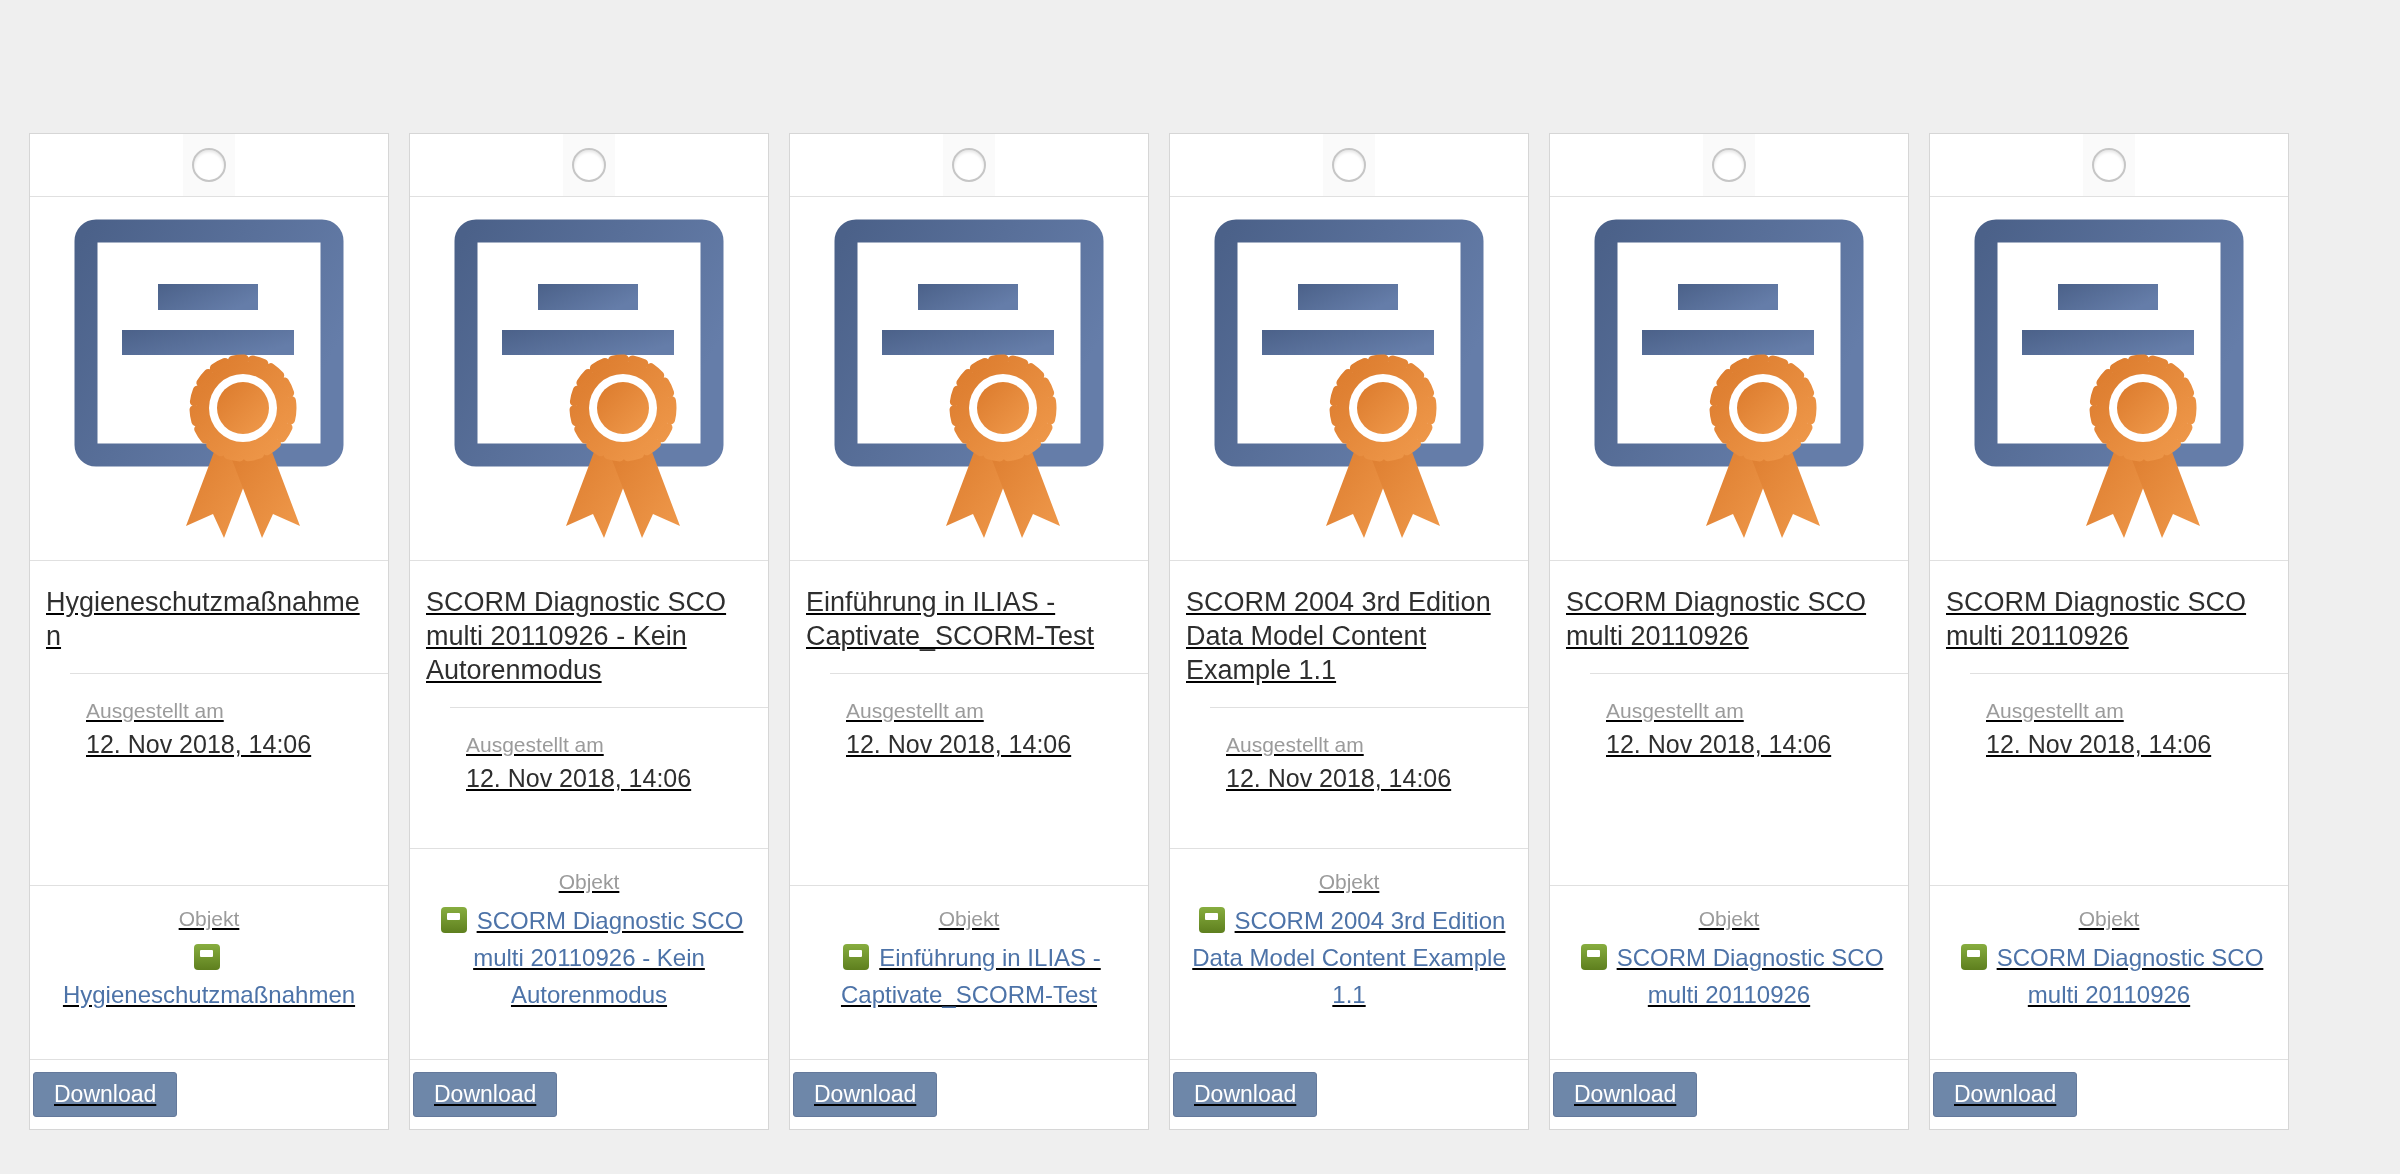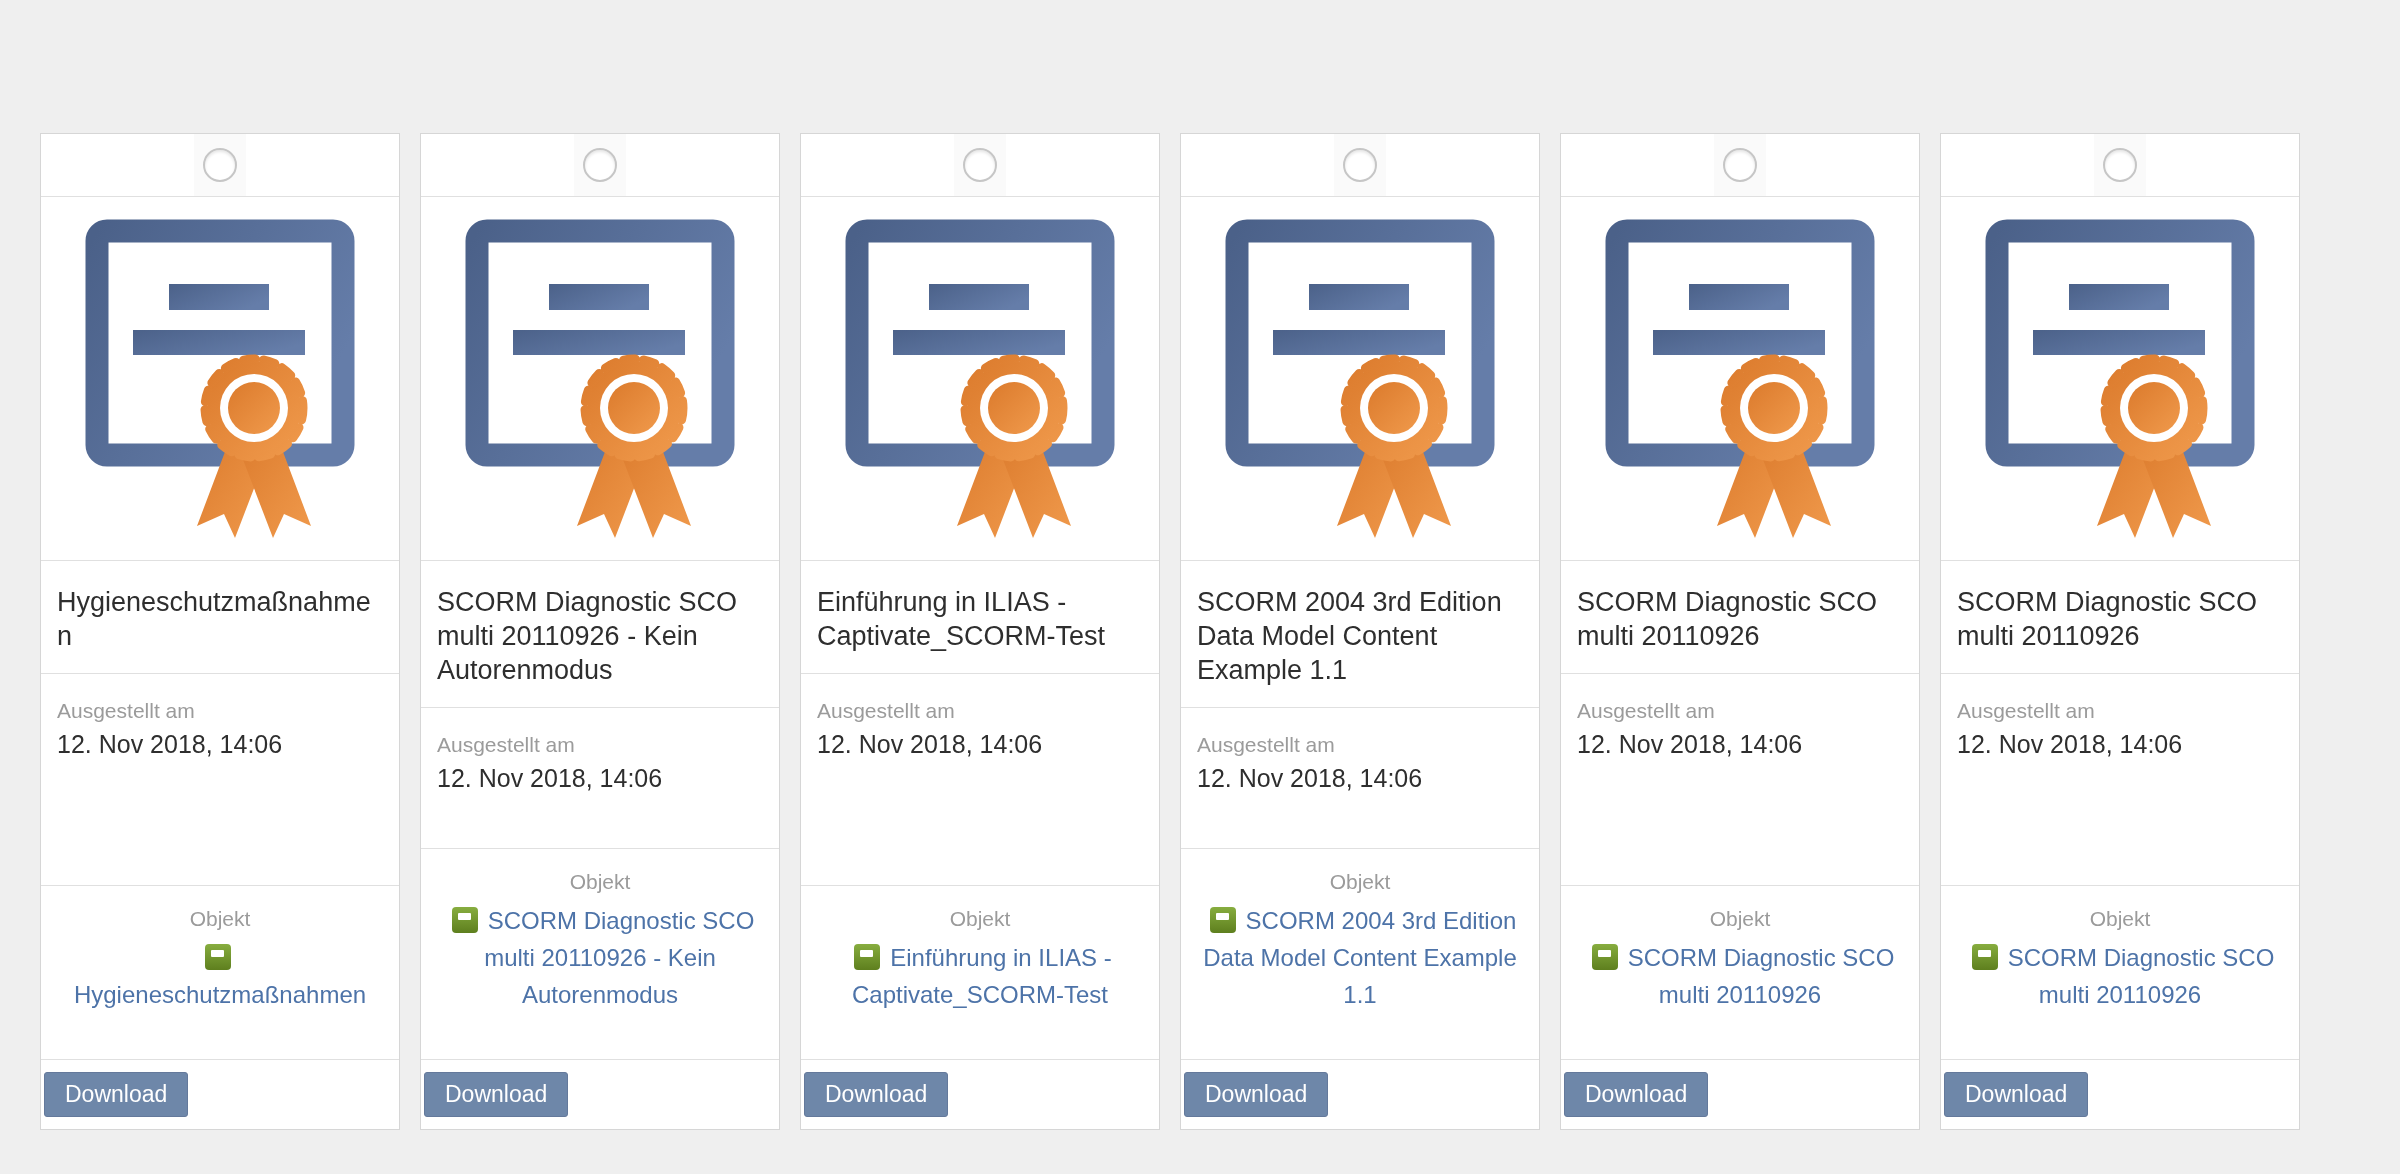--- a/index.html
+++ b/index.html
@@ -3,22 +3,22 @@
 <meta charset="utf-8">
 <style>
   html,body{margin:0;padding:0;}
   body{
     width:2400px;height:1174px;
     background:var(--page-bg,#efefef);
     font-family:"Liberation Sans","DejaVu Sans",sans-serif;
     overflow:hidden;position:relative;
   }
   .grid{
-    position:absolute;left:40px;top:133px;
-    display:flex;gap:20px;
+    position:absolute;left:29px;top:133px;
+    display:flex;gap:20px;text-decoration:underline;
   }
   .card{
     width:360px;height:997px;box-sizing:border-box;
     background:#ffffff;border:1px solid #d6d6d6;
     display:flex;flex-direction:column;
   }
   .sec{border-top:1px solid #e0e0e0;box-sizing:border-box;}
   
   .card-select{
     height:62px;flex:0 0 62px;position:relative;
@@ -39,21 +39,21 @@
     height:364px;flex:0 0 364px;
     display:flex;align-items:center;justify-content:center;
   }
   
   .card-title{
     padding:24px 16px 20px;
     font-size:27px;line-height:34px;color:#2e2e2e;
     overflow-wrap:break-word;word-wrap:break-word;
   }
   
-  .card-issued{flex:1 1 auto;padding:22px 16px;}
+  .card-issued{flex:1 1 auto;padding:22px 16px;margin-left:40px;}
   .field-label{
     font-size:21px;line-height:29px;color:#9b9b9b;
   }
   .issued-date{
     font-size:25px;line-height:34px;color:#2e2e2e;margin-top:2px;
   }
   
   .card-object{padding:18px 16px 46px;text-align:center;}
   .obj-link{
     display:block;margin-top:6px;text-indent:6px;

